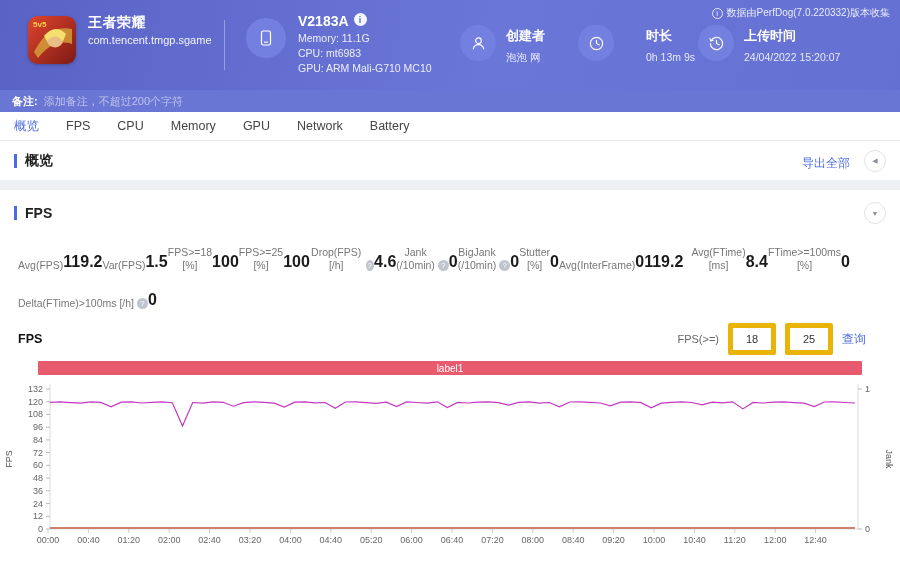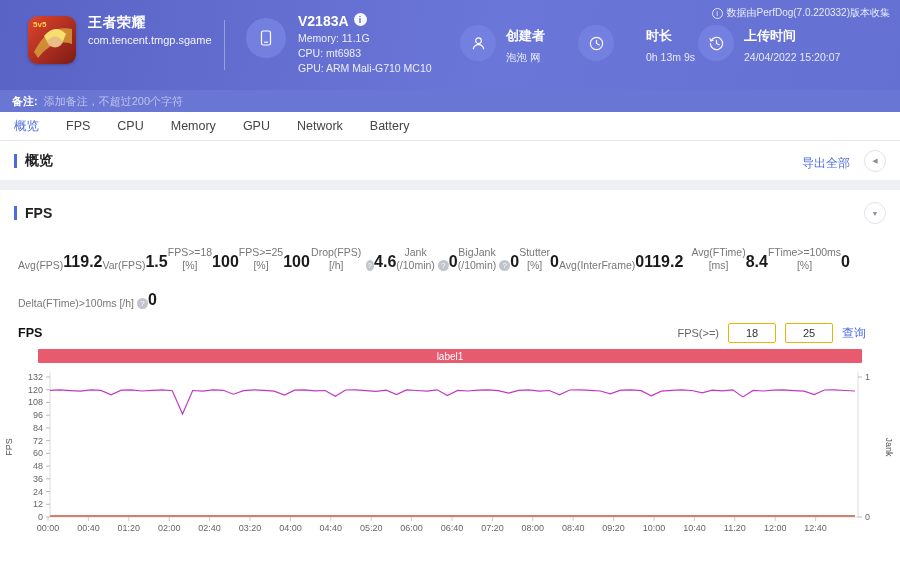--- a/index.html
+++ b/index.html
@@ -67,21 +67,21 @@
   .metrics-row .metric:nth-child(12){flex-grow:10.8}
   .m-label{font-size:10.5px;color:#777;min-height:26px;display:flex;align-items:flex-end;justify-content:center;text-align:center;line-height:13px;gap:3px}
   .m-value{font-size:16px;font-weight:bold;color:#1b1b1b;margin-top:7px}
   .q-icon{width:11px;height:11px;border-radius:50%;background:#c0c4cc;color:#fff;font-size:8px;display:inline-flex;align-items:center;justify-content:center;margin-bottom:1px}
   .metrics-row2{padding:12px 0 0 18px}
   .metrics-row2 .metric{width:140px}
 
   .chart-head{display:flex;align-items:center;justify-content:space-between;padding:0 34px 0 18px;margin-top:13px}
   .chart-title{font-size:12.5px;font-weight:bold;color:#111}
   .filter{display:flex;align-items:center;gap:9px;font-size:11px;color:#666}
-  .filter input{width:48px;height:20px;border:1px solid #eab308;border-radius:2px;text-align:center;font-size:11px;color:#333;font-family:inherit}
+  .filter input{width:48px;height:32px;border:5px solid #eab308;border-radius:2px;text-align:center;font-size:11px;color:#333;font-family:inherit}
   .query-link{color:#4d6bdf;font-size:12px;cursor:pointer}
 
   .banner{margin:6px 38px 2px 38px;height:14px;background:#e85a6e;color:#fff;font-size:10px;display:flex;align-items:center;justify-content:center;border-radius:1px}
 
   #fps-chart{display:block;width:900px;height:166px}
 
   svg text{font-family:"Liberation Sans","DejaVu Sans",sans-serif}
 </style>
 </head>
 <body>

